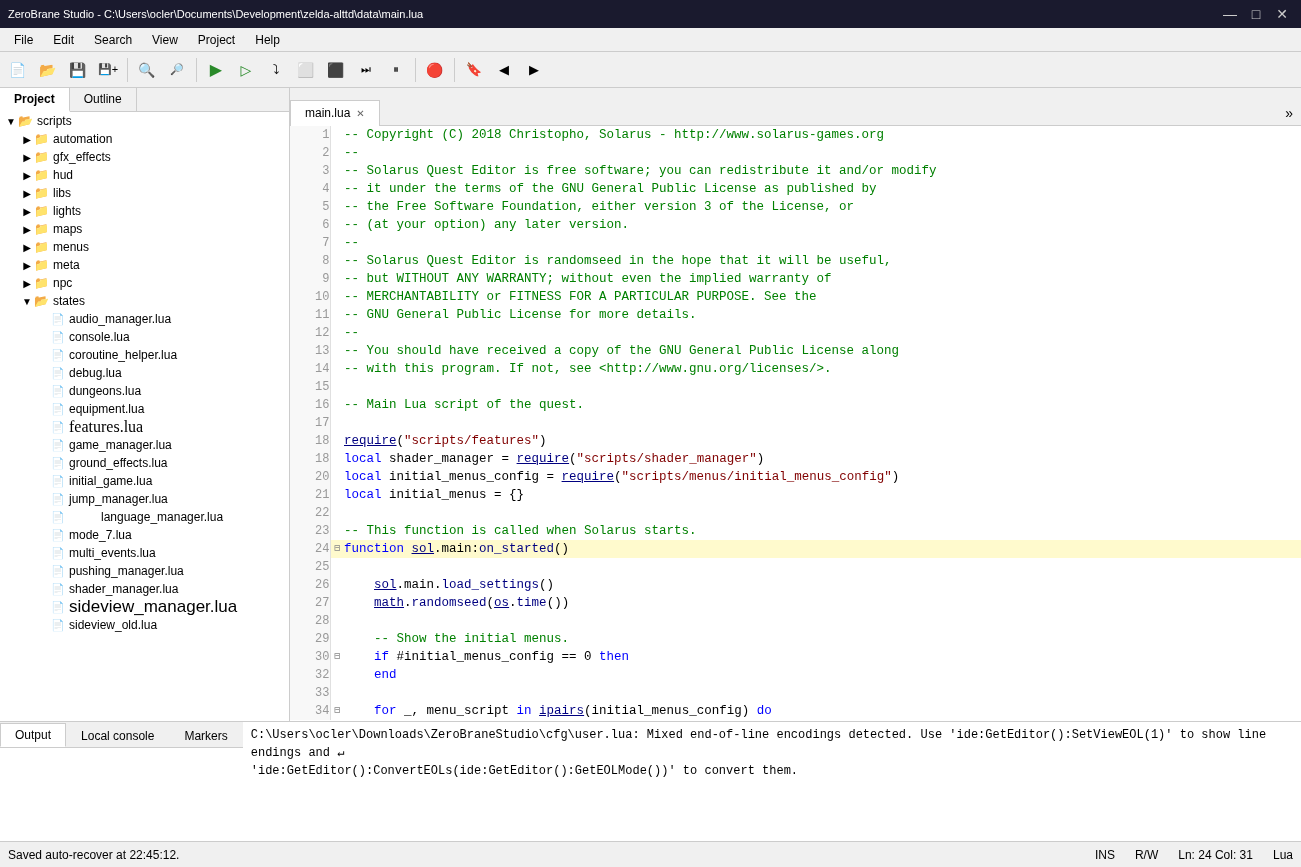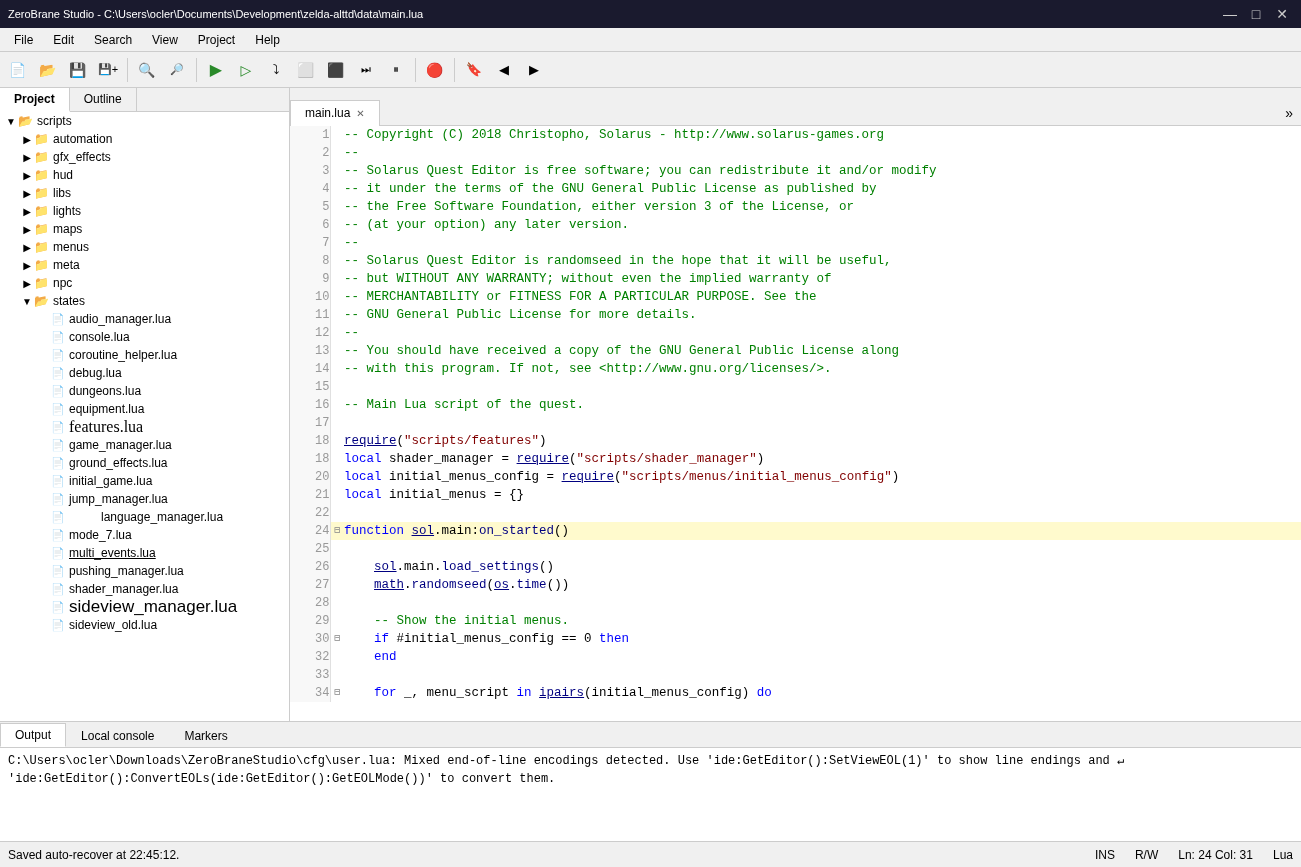--- a/index.html
+++ b/index.html
@@ -213,21 +213,20 @@
     .fn { color: #000080; }
     .str { color: #800000; }
     .cmt { color: #008000; }
     .punc { color: #000; }
     .underline { text-decoration: underline; }
     
     #output-panel {
       height: 120px;
       border-top: 1px solid #ccc;
       display: flex;
-      flex-direction: column;
       background: #fff;
     }
     #output-tabs {
       display: flex;
       background: #f0f0f0;
       border-bottom: 1px solid #ccc;
       height: 26px;
       align-items: flex-end;
     }
     .output-tab {
@@ -443,21 +442,21 @@
               <span style="font-size: 12px; margin-left: 32px;">language_manager.lua</span>
             </div>
             <div class="tree-item" style="padding-left: 36px;">
               <span style="width: 14px; display: inline-block;"></span>
               <span class="tree-icon file-icon" style="font-size: 11px;">📄</span>
               <span style="font-size: 12px;">mode_7.lua</span>
             </div>
             <div class="tree-item" style="padding-left: 36px;">
               <span style="width: 14px; display: inline-block;"></span>
               <span class="tree-icon file-icon" style="font-size: 11px;">📄</span>
-              <span style="font-size: 12px; text-decoration: underline;">multi_events.lua</span>
+              <span style="font-size: 12px;">multi_events.lua</span>
             </div>
             <div class="tree-item" style="padding-left: 36px;">
               <span style="width: 14px; display: inline-block;"></span>
               <span class="tree-icon file-icon" style="font-size: 11px;">📄</span>
               <span style="font-size: 12px;">pushing_manager.lua</span>
             </div>
             <div class="tree-item" style="padding-left: 36px;">
               <span style="width: 14px; display: inline-block;"></span>
               <span class="tree-icon file-icon" style="font-size: 11px;">📄</span>
               <span style="font-size: 12px;">shader_manager.lua</span>
@@ -592,20 +591,25 @@
               <tr>
                 <td class="line-num">21</td>
                 <td class="fold-col"></td>
                 <td class="code-col"><span class="kw">local</span> initial_menus <span class="punc">= {}</span></td>
               </tr>
               <tr>
                 <td class="line-num">22</td>
                 <td class="fold-col"></td>
                 <td class="code-col">&nbsp;</td>
               </tr>
+              <tr>
+                <td class="line-num">23</td>
+                <td class="fold-col"></td>
+                <td class="code-col"><span class="cmt">-- This function is called when Solarus starts.</span></td>
+              </tr>
               <tr class="line-highlight">
                 <td class="line-num">24</td>
                 <td class="fold-col" style="color: rgb(136, 136, 136); cursor: pointer;">⊟</td>
                 <td class="code-col"><span class="kw">function</span> <span class="fn underline">sol</span>.main:<span class="fn">on_started</span>()</td>
               </tr>
               <tr>
                 <td class="line-num">25</td>
                 <td class="fold-col"></td>
                 <td class="code-col">&nbsp;</td>
               </tr>

